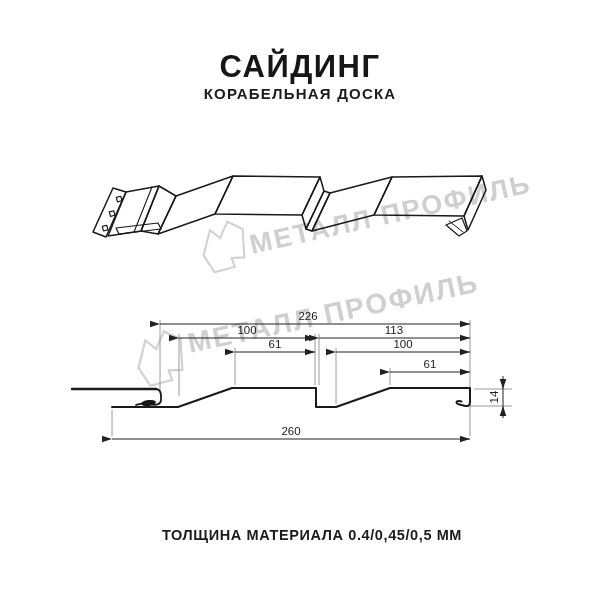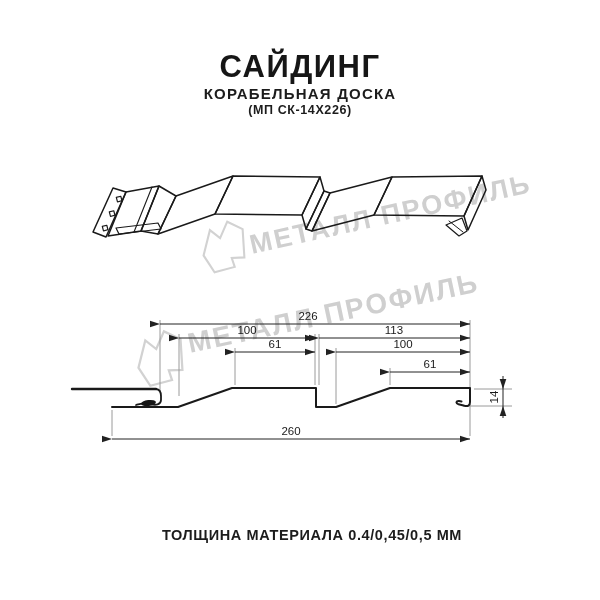--- a/index.html
+++ b/index.html
@@ -17,21 +17,20 @@
   .wm-text{font-family:"Liberation Sans", sans-serif;font-weight:700;letter-spacing:2px;}
   .dim-label{font-family:"Liberation Sans", sans-serif;font-size:11.5px;fill:#1a1a1a;}
 </style>
 </head>
 <body>
 
 <div class="canvas">
 
   <div class="hdr subtitle">КОРАБЕЛЬНАЯ ДОСКА</div>
   <div class="hdr title">САЙДИНГ</div>
-  <div class="hdr code">(МП СК-14Х226)</div>
 
   <svg width="600" height="600" viewBox="0 0 600 600">
     <defs>
       <marker id="arr" orient="auto" markerWidth="11" markerHeight="8" refX="10" refY="4">
         <path d="M0,0.7 L10,4 L0,7.3 Z" fill="#222"></path>
       </marker>
     </defs>
 
     <g fill="#ffffff" stroke="none">
       <path d="M113,188 L126,192 L106,237 L93,232 Z"></path>

